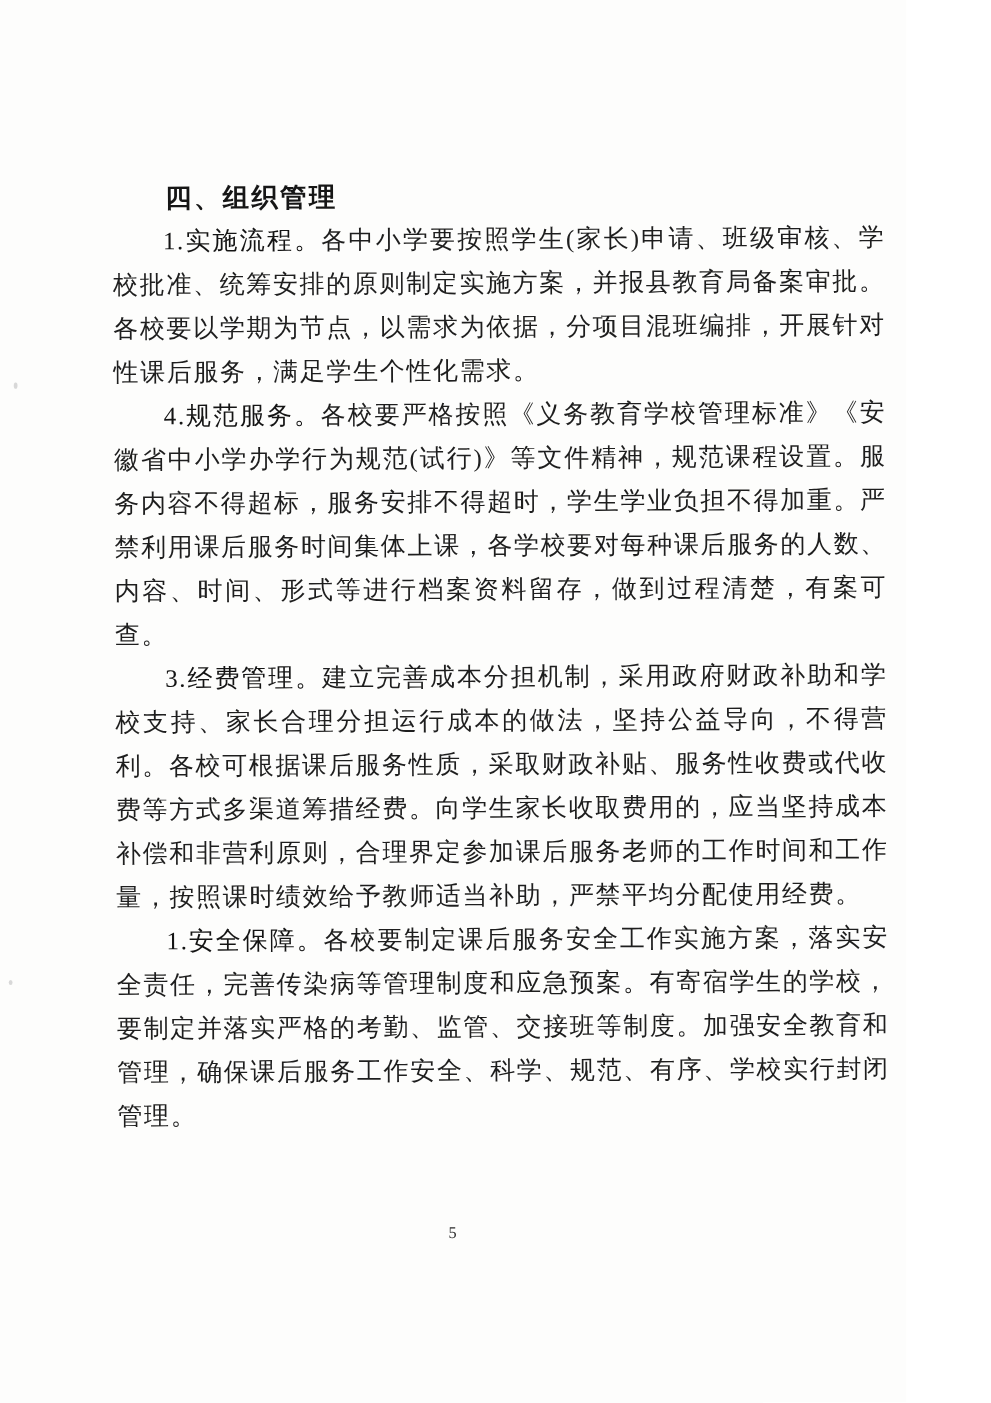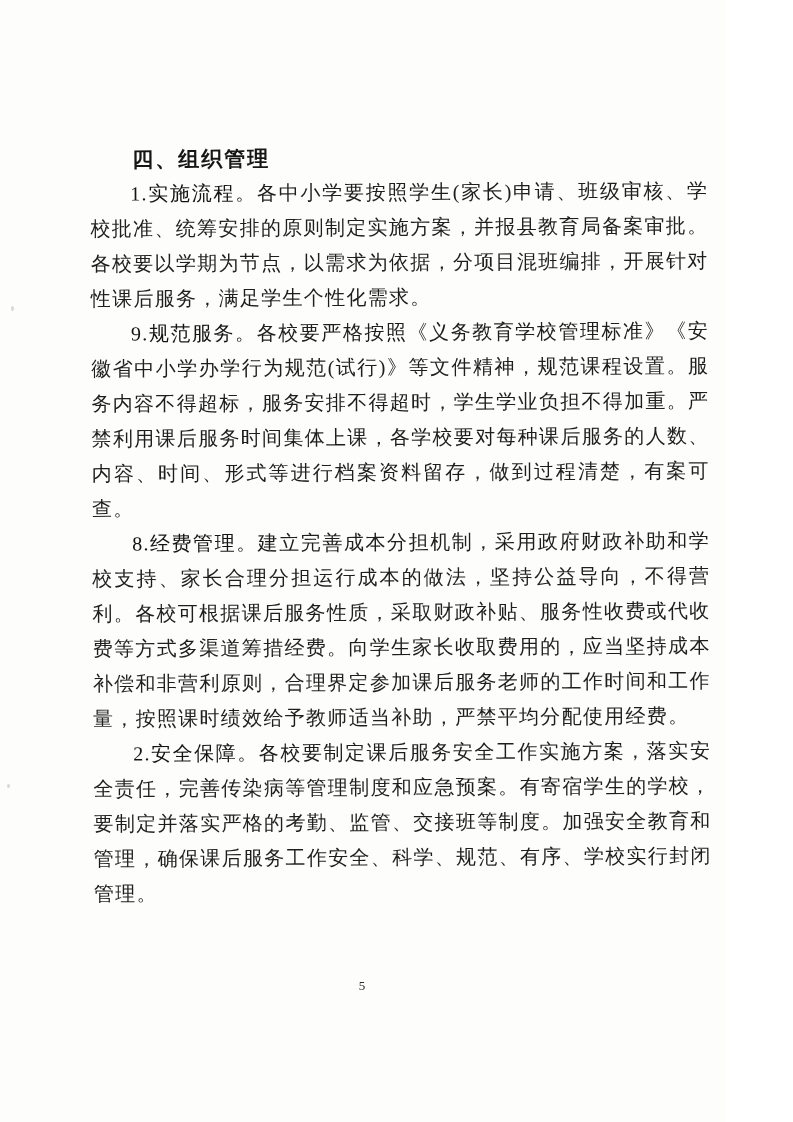--- a/index.html
+++ b/index.html
@@ -69,25 +69,25 @@
 <body>
 
 <div class="page">
 
   <div class="content">
 
     <h2 class="doc-heading">四、组织管理</h2>
 
     <p class="doc-paragraph"><span class="lead">1.实施流程。</span><span>各中小学要按照学生(家长)申请、班级审核、学校批准、统筹安排的原则制定实施方案，并报县教育局备案审批。各校要以学期为节点，以需求为依据，分项目混班编排，开展针对性课后服务，满足学生个性化需求。</span></p>
 
-    <p class="doc-paragraph"><span class="lead">9.规范服务。</span><span>各校要严格按照《义务教育学校管理标准》《安徽省中小学办学行为规范(试行)》等文件精神，规范课程设置。服务内容不得超标，服务安排不得超时，学生学业负担不得加重。严禁利用课后服务时间集体上课，各学校要对每种课后服务的人数、内容、时间、形式等进行档案资料留存，做到过程清楚，有案可查。</span></p>
+    <p class="doc-paragraph"><span class="lead">4.规范服务。</span><span>各校要严格按照《义务教育学校管理标准》《安徽省中小学办学行为规范(试行)》等文件精神，规范课程设置。服务内容不得超标，服务安排不得超时，学生学业负担不得加重。严禁利用课后服务时间集体上课，各学校要对每种课后服务的人数、内容、时间、形式等进行档案资料留存，做到过程清楚，有案可查。</span></p>
 
-    <p class="doc-paragraph"><span class="lead">8.经费管理。</span><span>建立完善成本分担机制，采用政府财政补助和学校支持、家长合理分担运行成本的做法，坚持公益导向，不得营利。各校可根据课后服务性质，采取财政补贴、服务性收费或代收费等方式多渠道筹措经费。向学生家长收取费用的，应当坚持成本补偿和非营利原则，合理界定参加课后服务老师的工作时间和工作量，按照课时绩效给予教师适当补助，严禁平均分配使用经费。</span></p>
+    <p class="doc-paragraph"><span class="lead">3.经费管理。</span><span>建立完善成本分担机制，采用政府财政补助和学校支持、家长合理分担运行成本的做法，坚持公益导向，不得营利。各校可根据课后服务性质，采取财政补贴、服务性收费或代收费等方式多渠道筹措经费。向学生家长收取费用的，应当坚持成本补偿和非营利原则，合理界定参加课后服务老师的工作时间和工作量，按照课时绩效给予教师适当补助，严禁平均分配使用经费。</span></p>
 
-    <p class="doc-paragraph"><span class="lead">2.安全保障。</span><span>各校要制定课后服务安全工作实施方案，落实安全责任，完善传染病等管理制度和应急预案。有寄宿学生的学校，要制定并落实严格的考勤、监管、交接班等制度。加强安全教育和管理，确保课后服务工作安全、科学、规范、有序、学校实行封闭管理。</span></p>
+    <p class="doc-paragraph"><span class="lead">1.安全保障。</span><span>各校要制定课后服务安全工作实施方案，落实安全责任，完善传染病等管理制度和应急预案。有寄宿学生的学校，要制定并落实严格的考勤、监管、交接班等制度。加强安全教育和管理，确保课后服务工作安全、科学、规范、有序、学校实行封闭管理。</span></p>
 
   </div>
 
   <div class="page-number">5</div>
 
   <div class="scan-artifact a1"></div>
   <div class="scan-artifact a2"></div>
 
 </div>
 

